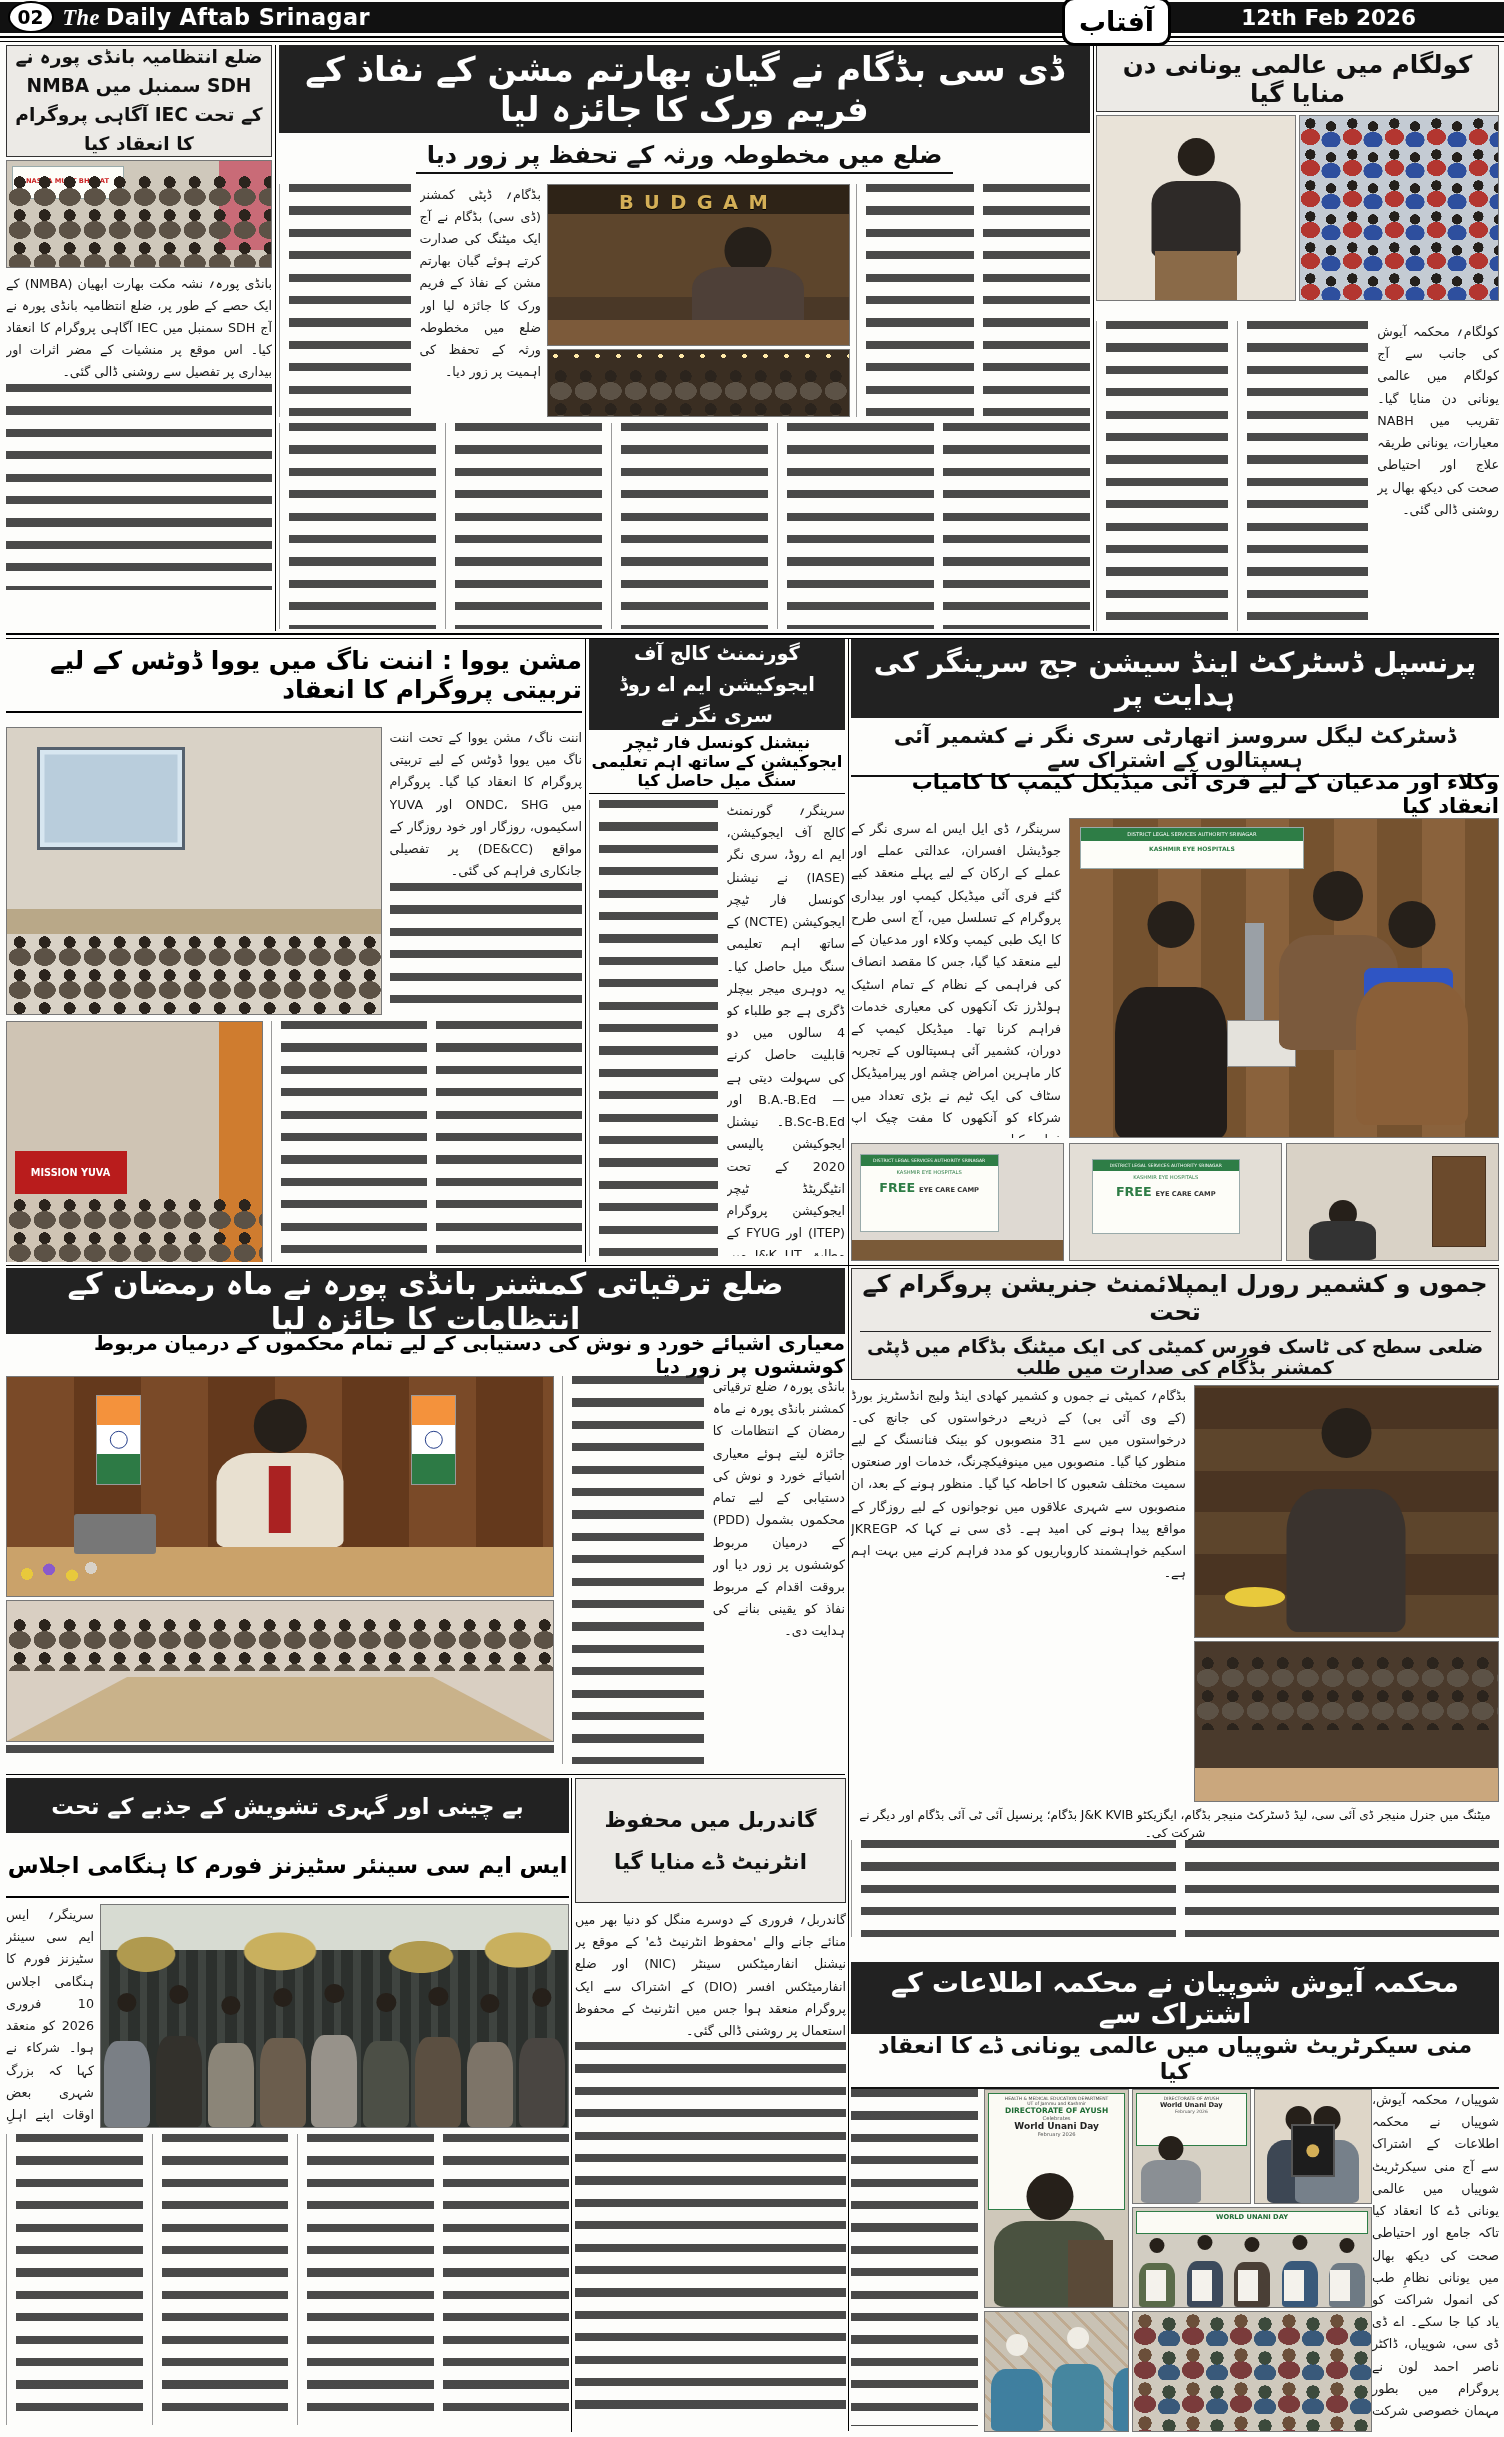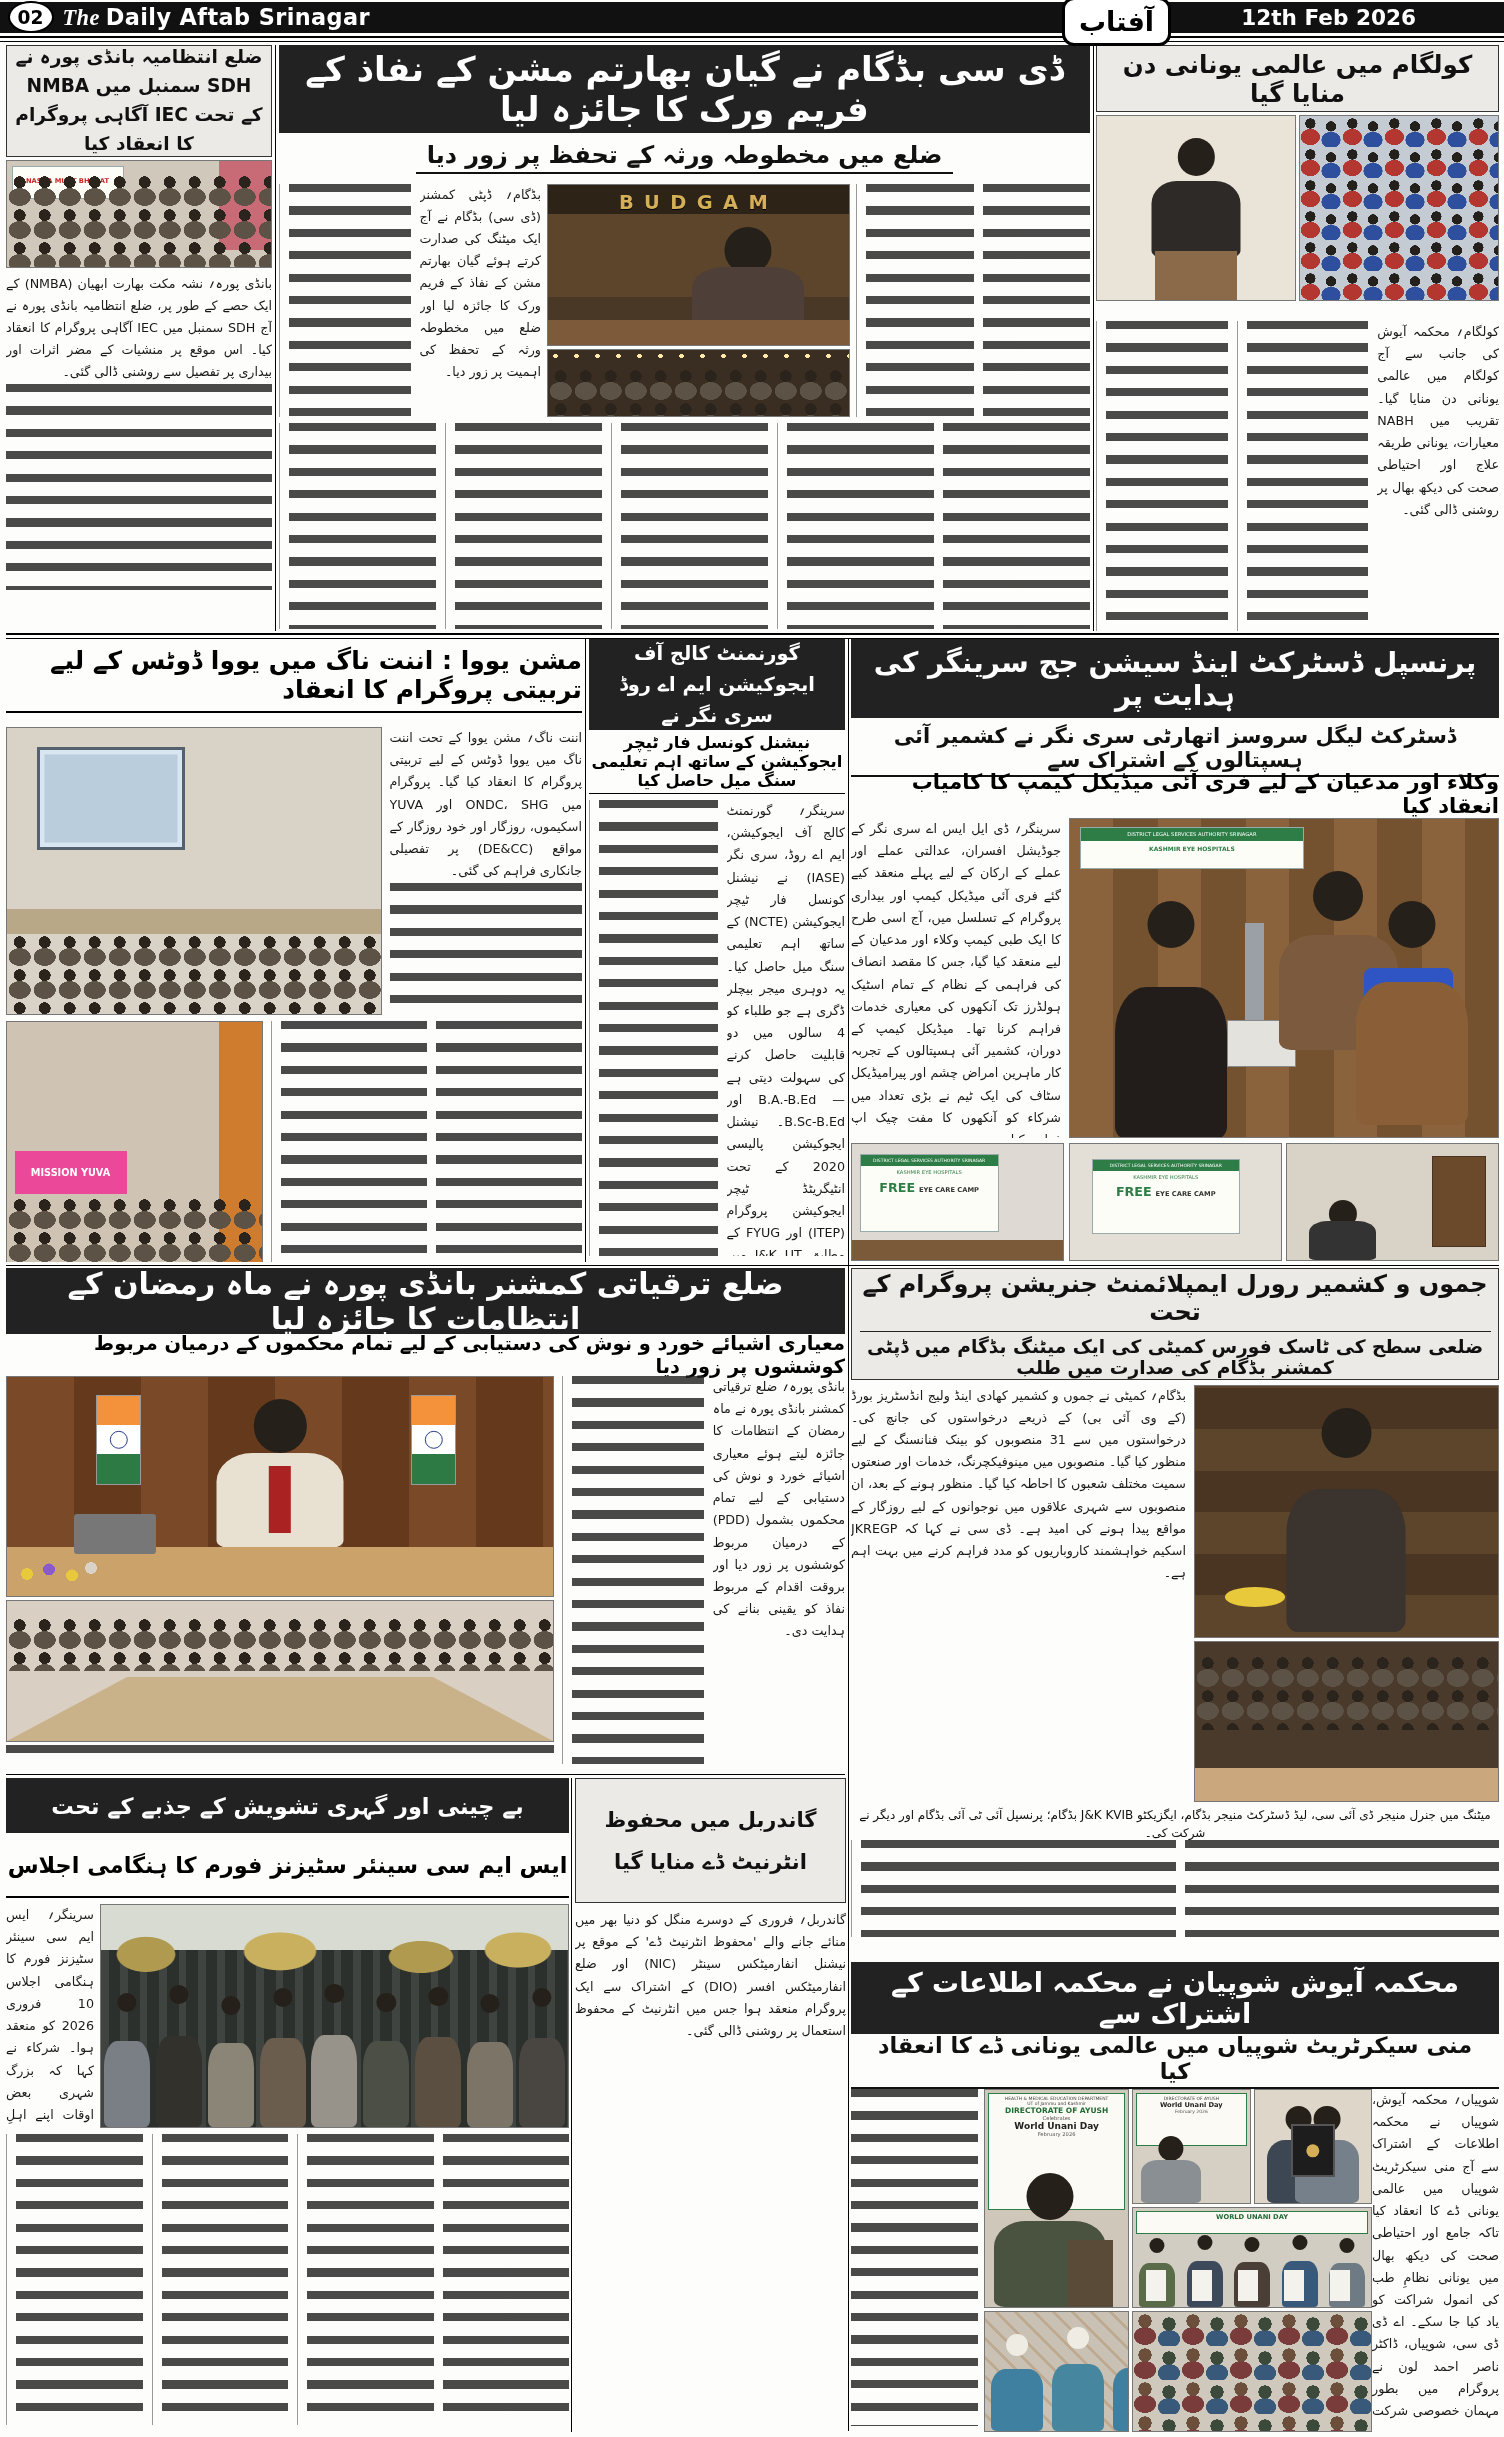--- a/index.html
+++ b/index.html
@@ -179,21 +179,21 @@
         <div class="crowd" style="position:absolute;left:0;right:0;bottom:0;height:80px"></div>
       </div>
       <div class="body-text urdu" style="flex:1;display:flex;flex-direction:column">
         <span>اننت ناگ؍ مشن یووا کے تحت اننت ناگ میں یووا ڈوٹس کے لیے تربیتی پروگرام کا انعقاد کیا گیا۔ پروگرام میں ONDC، SHG اور YUVA اسکیموں، روزگار اور خود روزگار کے مواقع (DE&amp;CC) پر تفصیلی جانکاری فراہم کی گئی۔</span>
         <div class="greek"></div>
       </div>
     </div>
     <div style="display:flex;gap:7.5px;height:246px;margin-top:6px">
       <div class="photo" style="width:257px;background:#cfc4b4">
         <div style="position:absolute;right:0;top:0;width:43px;height:100%;background:#cf7c2f"></div>
-        <div style="position:absolute;left:7.5px;bottom:72px;width:112px;height:43px;background:#ec4899;color:#fff;display:flex;align-items:center;justify-content:center;font-size:9.7px;font-weight:bold">MISSION YUVA</div>
+        <div style="position:absolute;left:7.5px;bottom:72px;width:112px;height:43px;background:#b91c1c;color:#fff;display:flex;align-items:center;justify-content:center;font-size:9.7px;font-weight:bold">MISSION YUVA</div>
         <div class="crowd" style="position:absolute;left:0;right:0;bottom:0;height:69px"></div>
       </div>
       <div class="cols body-text urdu" style="flex:1">
         <div class="col">
             <div class="greek"></div>
           </div>
         <div class="col">
             <div class="greek"></div>
           </div>
       </div>
@@ -366,21 +366,21 @@
           <div class="greek"></div>
         </div>
       <div class="col">
           <div class="greek"></div>
         </div>
     </div>
   </section>
 
   <section class="sec" style="left:575px;top:1778px;width:271px;height:654px">
     <div class="hbox urdu" style="height:125px;font-size:21px;line-height:2">گاندربل میں محفوظ انٹرنیٹ ڈے منایا گیا</div>
-    <div class="body-text urdu" style="height:514px;margin-top:6px;display:flex;">
+    <div class="body-text urdu" style="height:514px;margin-top:6px;display:flex;flex-direction:column">
       <span>گاندربل؍ فروری کے دوسرے منگل کو دنیا بھر میں منائے جانے والے 'محفوظ انٹرنیٹ ڈے' کے موقع پر نیشنل انفارمیٹکس سینٹر (NIC) اور ضلع انفارمیٹکس افسر (DIO) کے اشتراک سے ایک پروگرام منعقد ہوا جس میں انٹرنیٹ کے محفوظ استعمال پر روشنی ڈالی گئی۔</span>
       <div class="greek"></div>
     </div>
   </section>
 
   <section class="sec" style="left:851px;top:1962px;width:648px;height:470px">
     <div class="hbar urdu" style="height:72px;font-size:27px">محکمہ آیوش شوپیان نے محکمہ اطلاعات کے اشتراک سے</div>
     <div class="hsub urdu" style="height:49px;font-size:22.4px;margin-top:1.5px">
         <span>منی سیکرٹریٹ شوپیاں میں عالمی یونانی ڈے کا انعقاد کیا</span>
       </div>

